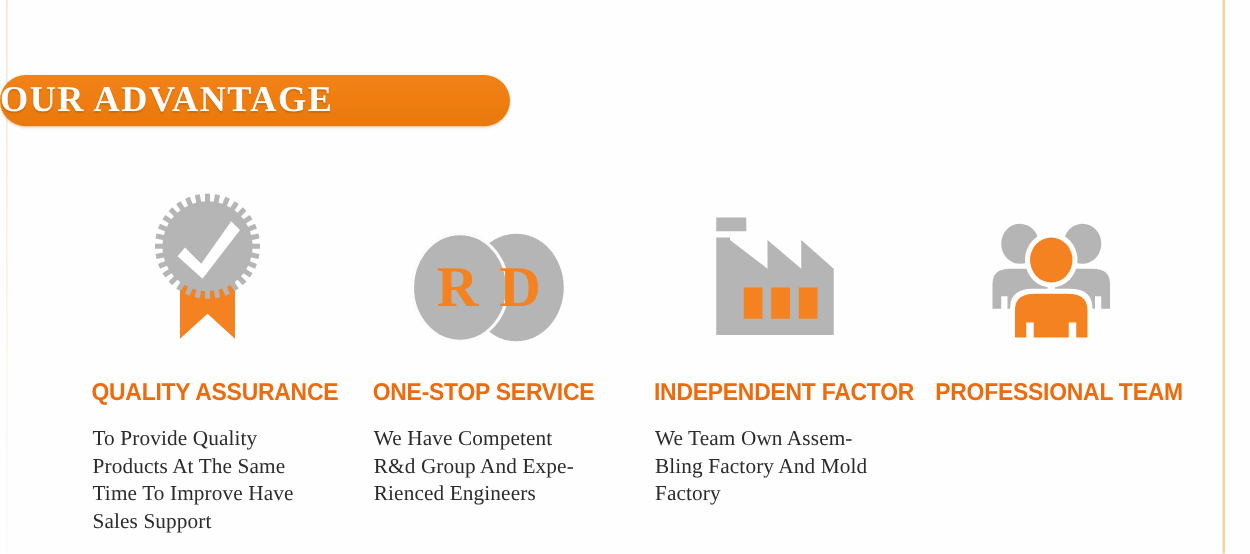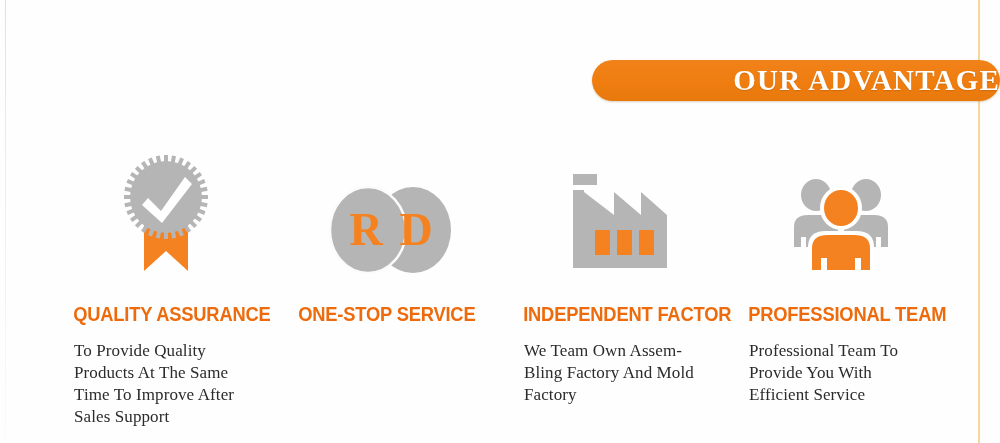--- a/index.html
+++ b/index.html
@@ -32,21 +32,21 @@
     left: 978px; top: 0;
     width: 2px; height: 443px;
     background: #f8d69a;
   }
 
   
   .banner-wrap {
     position: absolute;
     left: 0; top: 60px;
     width: 1000px;
-    text-align: right;
+    text-align: left;
   }
   .banner {
     display: inline-block;
     width: 408px;
     height: 41px;
     line-height: 41px;
     border-radius: 21px;
     background: linear-gradient(to bottom, #f18219 0%, #ef7d10 55%, #e8790d 100%);
     box-shadow: 0 1px 2px rgba(120,70,0,0.25);
     color: #ffffff;
@@ -159,35 +159,38 @@
               <rect x="46" y="2" width="4" height="10" transform="rotate(348.75 48 44)"></rect>
             </g>
           </g>
 
           <path d="M30 45 L43 58 L67 24 L74 31 L44 70 L24 52 Z" fill="#ffffff"></path>
         </svg>
       </div>
       <div class="card-title">QUALITY ASSURANCE</div>
       <div class="card-body">To Provide Quality
 Products At The Same
-Time To Improve After
+Time To Improve Have
 Sales Support</div>
     </div>
 
     <div class="card">
       <div class="icon-box">
         <svg width="125" height="90" viewBox="0 0 125 90">
           <ellipse cx="40" cy="45" rx="38" ry="43" fill="#b5b5b5"></ellipse>
           <ellipse cx="85" cy="45" rx="38" ry="43" fill="#b5b5b5"></ellipse>
           <ellipse cx="40" cy="45" rx="38" ry="43" fill="none" stroke="#fbfbfb" stroke-width="2.5"></ellipse>
           <text x="38" y="60" text-anchor="middle" font-family="Liberation Serif, serif" font-weight="bold" font-size="46" fill="#f58220">R</text>
           <text x="88" y="60" text-anchor="middle" font-family="Liberation Serif, serif" font-weight="bold" font-size="46" fill="#f58220">D</text>
         </svg>
       </div>
       <div class="card-title">ONE-STOP SERVICE</div>
+      <div class="card-body">We Have Competent
+R&amp;d Group And Expe-
+Rienced Engineers</div>
     </div>
 
     <div class="card">
       <div class="icon-box">
         <svg width="110" height="105" viewBox="0 0 110 105">
 
           <rect x="12" y="4" width="24" height="11" fill="#b5b5b5"></rect>
           <rect x="12" y="20" width="11" height="78" fill="#b5b5b5"></rect>
 
           <path d="M23 98 L23 22 L53 45 L53 22 L80 45 L80 22 L106 45 L106 98 Z" fill="#b5b5b5"></path>
@@ -213,19 +216,16 @@
           <ellipse cx="80" cy="20" rx="15" ry="16" fill="#b5b5b5"></ellipse>
           <path d="M58 72 L58 52 Q58 40 72 40 L88 40 Q102 40 102 52 L102 72 L95 72 L95 62 L90 62 L90 72 L70 72 L70 62 L65 62 L65 72 Z" fill="#b5b5b5"></path>
 
           <ellipse cx="55" cy="33" rx="21" ry="22" fill="#ffffff"></ellipse>
           <path d="M22 98 L22 72 Q22 56 40 56 L70 56 Q88 56 88 72 L88 98 Z" fill="#ffffff"></path>
           <ellipse cx="55" cy="33" rx="17" ry="18" fill="#f58220"></ellipse>
           <path d="M26 95 L26 73 Q26 60 42 60 L68 60 Q84 60 84 73 L84 95 L75 95 L75 83 L69 83 L69 95 L41 95 L41 83 L35 83 L35 95 Z" fill="#f58220"></path>
         </svg>
       </div>
       <div class="card-title">PROFESSIONAL TEAM</div>
-      <div class="card-body">Professional Team To
-Provide You With
-Efficient Service</div>
     </div>
 
   </div>
 </div>
 
 </body></html>

